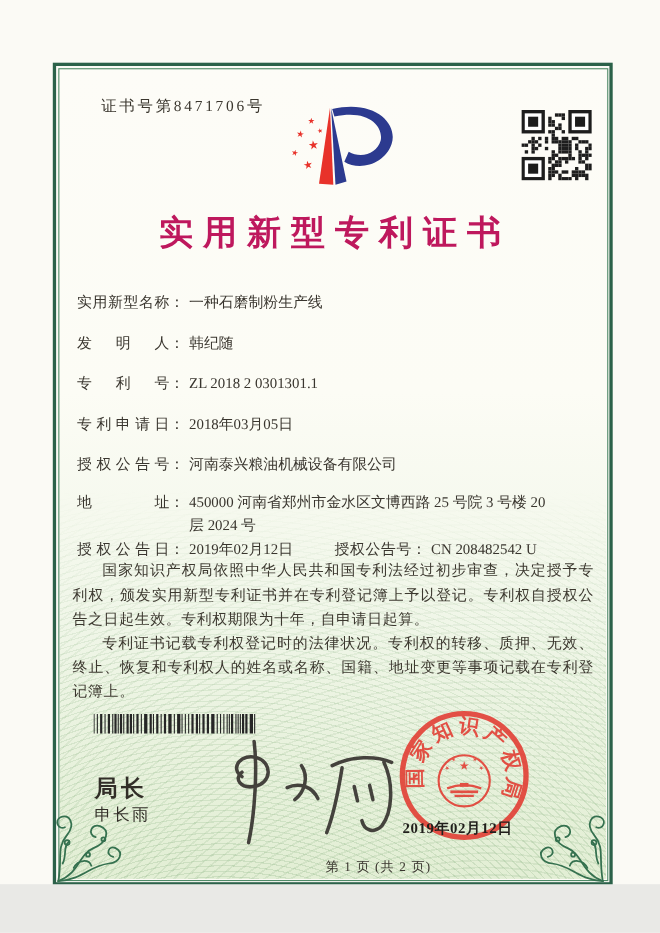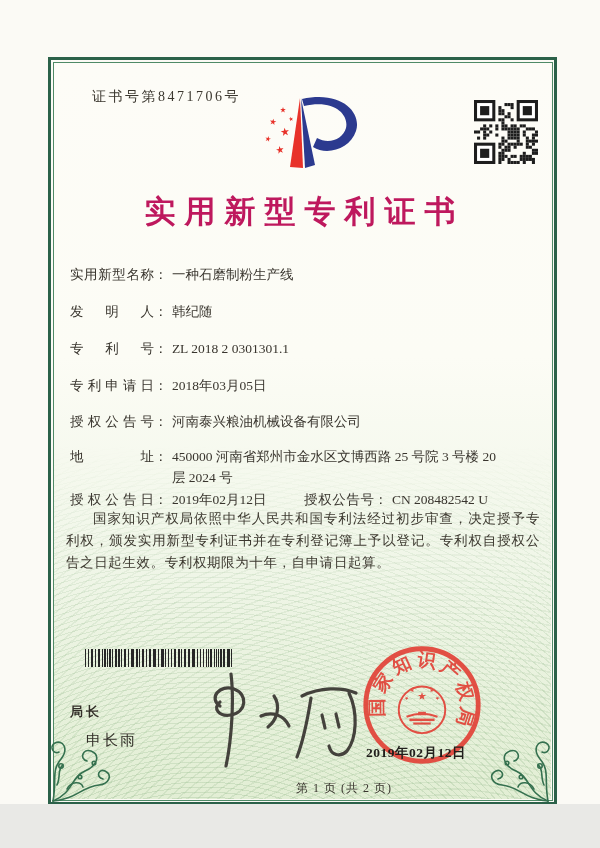--- a/index.html
+++ b/index.html
@@ -52,21 +52,21 @@
   .fgroup2 .flabel{width:70px;}
   
   .body-text{
     position:absolute;z-index:3;left:66px;top:508px;width:474px;
     font-size:13.5px;line-height:1.63;text-align:justify;
     letter-spacing:.6px;color:#3c382f;
   }
   .body-text p{margin:0;text-indent:2em;}
   
   .barcode{position:absolute;z-index:3;left:85px;top:649px;width:150px;height:18px;}
-  .signer-title{position:absolute;z-index:3;left:70px;top:703px;font-size:13px;font-weight:600;letter-spacing:3px;color:#322e28;}
+  .signer-title{position:absolute;z-index:3;left:86px;top:703px;font-size:21px;font-weight:600;letter-spacing:3px;color:#322e28;}
   .signer-name{position:absolute;z-index:3;left:86px;top:731px;font-size:15px;font-weight:400;letter-spacing:2px;color:#322e28;}
   .signature{position:absolute;z-index:3;left:190px;top:668px;width:172px;height:102px;}
   .seal{position:absolute;z-index:3;left:359px;top:642px;width:126px;height:126px;}
   .seal-date{position:absolute;z-index:4;left:366px;top:744px;font-size:13.5px;font-weight:bold;letter-spacing:.5px;color:#211f1c;}
   .page-indicator{position:absolute;z-index:3;left:0;width:100%;top:780px;text-align:center;font-size:12px;letter-spacing:1px;color:#3a362f;margin-left:44px;}
   .footer-note{
     position:absolute;z-index:3;left:0;width:100%;top:816px;
     font-size:12.5px;letter-spacing:2px;color:#403c34;
   }
 </style>
@@ -306,20 +306,21 @@
       <span class="fvalue">2019年02月12日</span>
       <span class="fgroup2">
         <span class="flabel">授权公告号</span><span class="fcolon"></span>
         <span class="fvalue">CN 208482542 U</span>
       </span>
     </div>
   </div>
 
   <div class="body-text">
     <p>国家知识产权局依照中华人民共和国专利法经过初步审查，决定授予专利权，颁发实用新型专利证书并在专利登记簿上予以登记。专利权自授权公告之日起生效。专利权期限为十年，自申请日起算。</p>
+    <p>专利证书记载专利权登记时的法律状况。专利权的转移、质押、无效、终止、恢复和专利权人的姓名或名称、国籍、地址变更等事项记载在专利登记簿上。</p>
   </div>
 
   <div class="barcode">
     <svg viewBox="0 0 150 18" width="150" height="18" fill="#262626" preserveAspectRatio="none">
         <rect x="0" y="0" width="1" height="18"></rect>
         <rect x="3" y="0" width="1" height="18"></rect>
         <rect x="6" y="0" width="2" height="18"></rect>
         <rect x="10" y="0" width="1" height="18"></rect>
         <rect x="13" y="0" width="2" height="18"></rect>
         <rect x="17" y="0" width="1" height="18"></rect>

